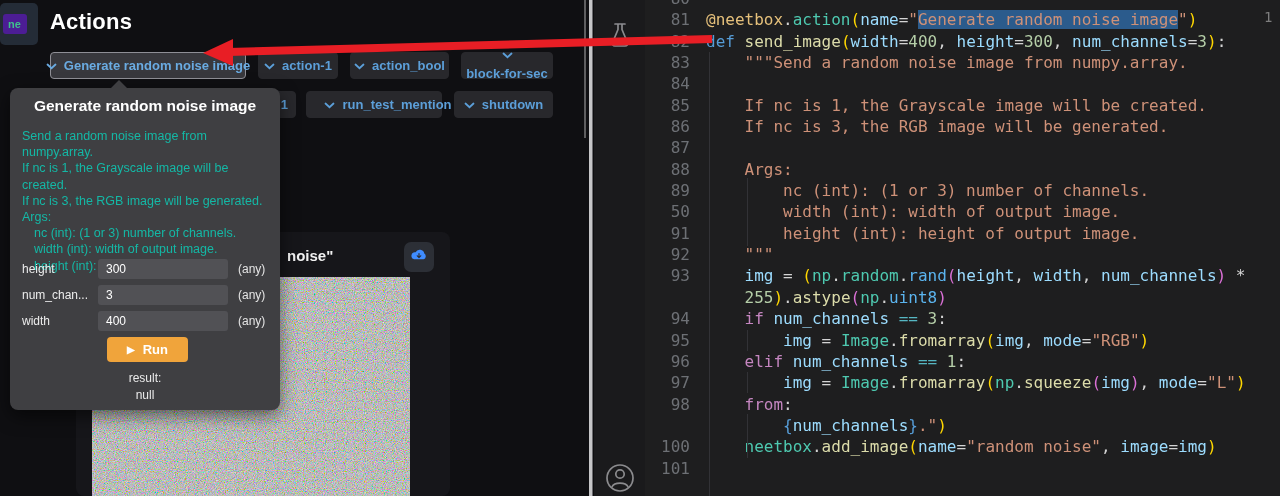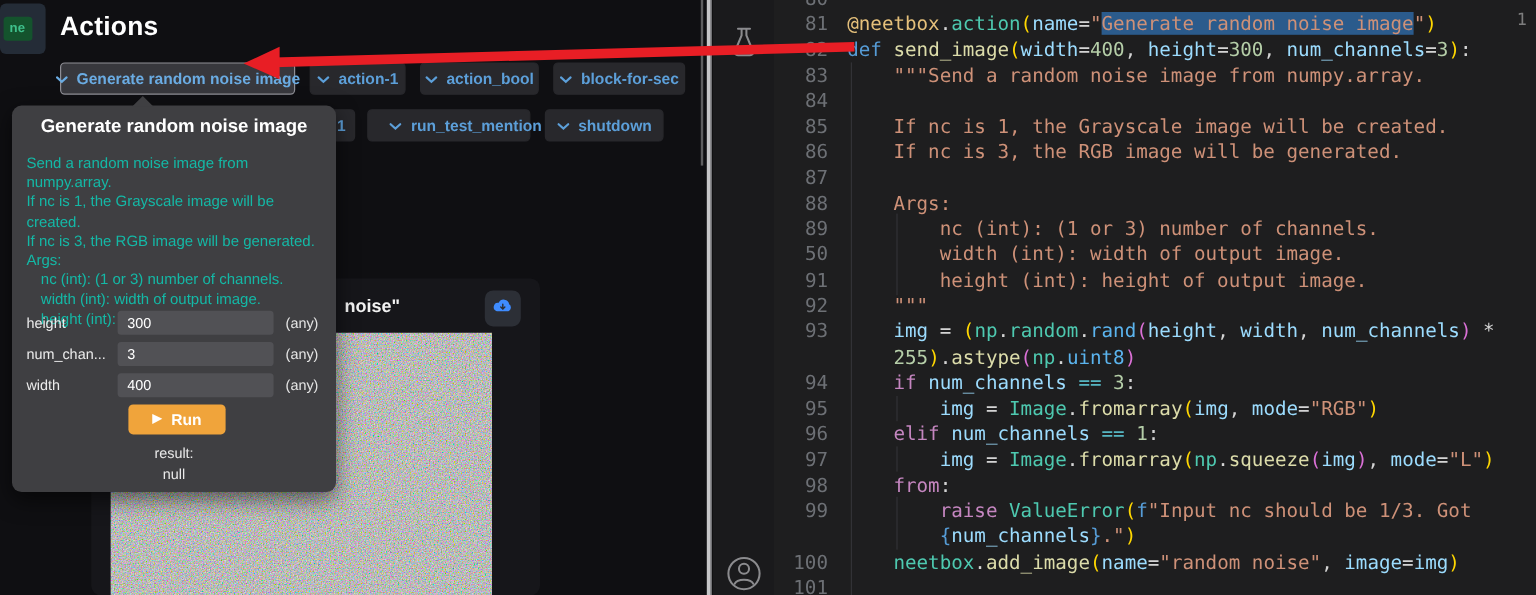--- a/index.html
+++ b/index.html
@@ -4,21 +4,21 @@
 <style>
   * { margin:0; padding:0; box-sizing:border-box; }
   html,body { width:1280px; height:496px; overflow:hidden; background:#0e0e10;
               font-family:"Liberation Sans","DejaVu Sans",sans-serif; }
   #stage { position:relative; width:1280px; height:496px; overflow:hidden; }
 
   
   .left-window { position:absolute; left:0; top:0; width:589px; height:496px; background:#0f0f12; }
 
   .corner-box { position:absolute; left:0; top:3px; width:38px; height:42px; background:#242c37; border-radius:5px; }
-  .corner-tag { position:absolute; left:3px; top:11px; min-width:24px; height:20px; background:#14532d; border-radius:3px;
+  .corner-tag { position:absolute; left:3px; top:11px; min-width:24px; height:20px; background:#4c1d95; border-radius:3px;
                 color:#3fc08c; font-size:11px; font-weight:bold; line-height:20px; padding:0 5px; }
 
   .page-title { position:absolute; left:50px; top:9px; color:#ffffff; font-size:22px; font-weight:bold; letter-spacing:.2px; }
 
   .abtn { position:absolute; height:27px; background:#28282c; border:1px solid #28282c; border-radius:4px;
           color:#5c9fd9; font-size:13px; font-weight:600; display:flex; align-items:center; justify-content:center;
           gap:7px; cursor:pointer; white-space:nowrap; }
   .abtn.hovered { background:#38383d; border:1px solid #8f8f96; color:#6aabe2; }
   .abtn .chev { display:inline-flex; margin-top:2px; }
   .abtn.partial { justify-content:flex-end; padding-right:7px; }
@@ -118,21 +118,21 @@
       <span>action-1</span>
     </div>
     <div class="abtn" style="left:350px; top:52px; width:99px;">
       <span class="chev">
           <svg width="11" height="7" viewBox="0 0 11 7">
             <polyline points="1.5,1.5 5.5,5.2 9.5,1.5" fill="none" stroke="#5c9fd9" stroke-width="1.8" stroke-linecap="round"></polyline>
           </svg>
         </span>
       <span>action_bool</span>
     </div>
-    <div class="abtn" style="left:461px; top:52px; width:110px;">
+    <div class="abtn" style="left:461px; top:52px; width:92px;flex-direction:column;">
       <span class="chev">
           <svg width="11" height="7" viewBox="0 0 11 7">
             <polyline points="1.5,1.5 5.5,5.2 9.5,1.5" fill="none" stroke="#5c9fd9" stroke-width="1.8" stroke-linecap="round"></polyline>
           </svg>
         </span>
       <span>block-for-sec</span>
     </div>
 
     <div class="abtn partial" style="left:250px; top:91px; width:46px; z-index:2;">
       <span>:1</span>
@@ -254,21 +254,20 @@
         <div class="code-row"><span class="gutter">50</span><span class="code"><span class="t-str">        width (int): width of output image.</span></span></div>
         <div class="code-row"><span class="gutter">91</span><span class="code"><span class="t-str">        height (int): height of output image.</span></span></div>
         <div class="code-row"><span class="gutter">92</span><span class="code"><span class="t-str">    """</span></span></div>
         <div class="code-row"><span class="gutter">93</span><span class="code"><span class="t-pl">    </span><span class="t-var">img</span><span class="t-pl"> = </span><span class="t-b1">(</span><span class="t-cls">np</span><span class="t-pl">.</span><span class="t-cls">random</span><span class="t-pl">.</span><span class="t-fnb">rand</span><span class="t-b2">(</span><span class="t-var">height</span><span class="t-pl">, </span><span class="t-var">width</span><span class="t-pl">, </span><span class="t-var">num_channels</span><span class="t-b2">)</span><span class="t-pl"> *</span></span></div>
         <div class="code-row"><span class="gutter"></span><span class="code"><span class="t-pl">    </span><span class="t-num">255</span><span class="t-b1">)</span><span class="t-pl">.</span><span class="t-fn">astype</span><span class="t-b2">(</span><span class="t-cls">np</span><span class="t-pl">.</span><span class="t-fnb">uint8</span><span class="t-b2">)</span></span></div>
         <div class="code-row"><span class="gutter">94</span><span class="code"><span class="t-pl">    </span><span class="t-kw">if</span><span class="t-pl"> </span><span class="t-var">num_channels</span><span class="t-pl"> </span><span class="t-op">==</span><span class="t-pl"> </span><span class="t-num">3</span><span class="t-pl">:</span></span></div>
         <div class="code-row"><span class="gutter">95</span><span class="code"><span class="t-pl">        </span><span class="t-var">img</span><span class="t-pl"> = </span><span class="t-cls">Image</span><span class="t-pl">.</span><span class="t-fn">fromarray</span><span class="t-b1">(</span><span class="t-var">img</span><span class="t-pl">, </span><span class="t-var">mode</span><span class="t-pl">=</span><span class="t-str">"RGB"</span><span class="t-b1">)</span></span></div>
         <div class="code-row"><span class="gutter">96</span><span class="code"><span class="t-pl">    </span><span class="t-kw">elif</span><span class="t-pl"> </span><span class="t-var">num_channels</span><span class="t-pl"> </span><span class="t-op">==</span><span class="t-pl"> </span><span class="t-num">1</span><span class="t-pl">:</span></span></div>
         <div class="code-row"><span class="gutter">97</span><span class="code"><span class="t-pl">        </span><span class="t-var">img</span><span class="t-pl"> = </span><span class="t-cls">Image</span><span class="t-pl">.</span><span class="t-fn">fromarray</span><span class="t-b1">(</span><span class="t-cls">np</span><span class="t-pl">.</span><span class="t-fn">squeeze</span><span class="t-b2">(</span><span class="t-var">img</span><span class="t-b2">)</span><span class="t-pl">, </span><span class="t-var">mode</span><span class="t-pl">=</span><span class="t-str">"L"</span><span class="t-b1">)</span></span></div>
         <div class="code-row"><span class="gutter">98</span><span class="code"><span class="t-pl">    </span><span class="t-kw">from</span><span class="t-pl">:</span></span></div>
-        <div class="code-row"><span class="gutter">99</span><span class="code"><span class="t-pl">        </span><span class="t-kw">raise</span><span class="t-pl"> </span><span class="t-cls">ValueError</span><span class="t-b1">(</span><span class="t-def">f</span><span class="t-str">"Input nc should be 1/3. Got</span></span></div>
         <div class="code-row"><span class="gutter"></span><span class="code"><span class="t-pl">        </span><span class="t-def">{</span><span class="t-var">num_channels</span><span class="t-def">}</span><span class="t-str">."</span><span class="t-b1">)</span></span></div>
         <div class="code-row"><span class="gutter">100</span><span class="code"><span class="t-pl">    </span><span class="t-cls">neetbox</span><span class="t-pl">.</span><span class="t-fn">add_image</span><span class="t-b1">(</span><span class="t-var">name</span><span class="t-pl">=</span><span class="t-str">"random noise"</span><span class="t-pl">, </span><span class="t-var">image</span><span class="t-pl">=</span><span class="t-var">img</span><span class="t-b1">)</span></span></div>
         <div class="code-row"><span class="gutter">101</span><span class="code"></span></div>
       </div>
     <div class="overflow-hint">1</div>
   </div>
 
   <svg class="arrow-overlay">
     <line x1="712" y1="39" x2="228" y2="52" stroke="#e81e25" stroke-width="8"></line>
     <polygon points="203,53 233,39 233,66" fill="#e81e25"></polygon>

